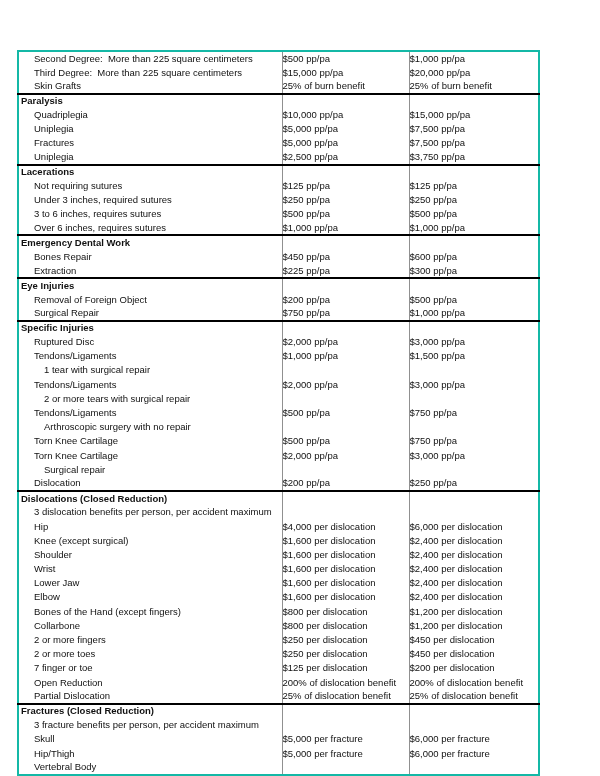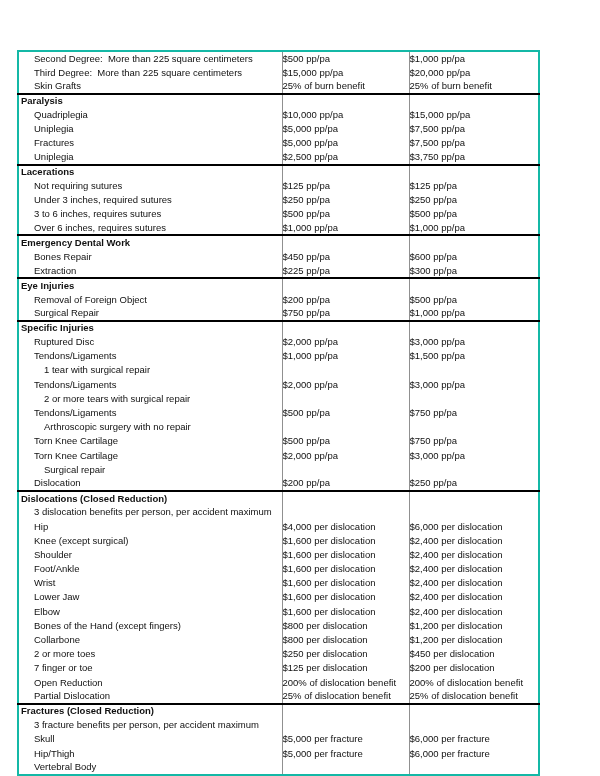--- a/index.html
+++ b/index.html
@@ -225,25 +225,20 @@
           <td class="c1 item">Knee (except surgical)</td>
           <td class="c2">$1,600 per dislocation</td>
           <td class="c3">$2,400 per dislocation</td>
         </tr>
         <tr class="">
           <td class="c1 item">Shoulder</td>
           <td class="c2">$1,600 per dislocation</td>
           <td class="c3">$2,400 per dislocation</td>
         </tr>
         <tr class="">
-          <td class="c1 item">Foot/Ankle</td>
-          <td class="c2">$1,600 per dislocation</td>
-          <td class="c3">$2,400 per dislocation</td>
-        </tr>
-        <tr class="">
           <td class="c1 item">Wrist</td>
           <td class="c2">$1,600 per dislocation</td>
           <td class="c3">$2,400 per dislocation</td>
         </tr>
         <tr class="">
           <td class="c1 item">Lower Jaw</td>
           <td class="c2">$1,600 per dislocation</td>
           <td class="c3">$2,400 per dislocation</td>
         </tr>
         <tr class="">
@@ -253,20 +248,25 @@
         </tr>
         <tr class="">
           <td class="c1 item">Bones of the Hand (except fingers)</td>
           <td class="c2">$800 per dislocation</td>
           <td class="c3">$1,200 per dislocation</td>
         </tr>
         <tr class="">
           <td class="c1 item">Collarbone</td>
           <td class="c2">$800 per dislocation</td>
           <td class="c3">$1,200 per dislocation</td>
+        </tr>
+        <tr class="">
+          <td class="c1 item">2 or more fingers</td>
+          <td class="c2">$250 per dislocation</td>
+          <td class="c3">$450 per dislocation</td>
         </tr>
         <tr class="">
           <td class="c1 item">2 or more toes</td>
           <td class="c2">$250 per dislocation</td>
           <td class="c3">$450 per dislocation</td>
         </tr>
         <tr class="">
           <td class="c1 item">7 finger or toe</td>
           <td class="c2">$125 per dislocation</td>
           <td class="c3">$200 per dislocation</td>

